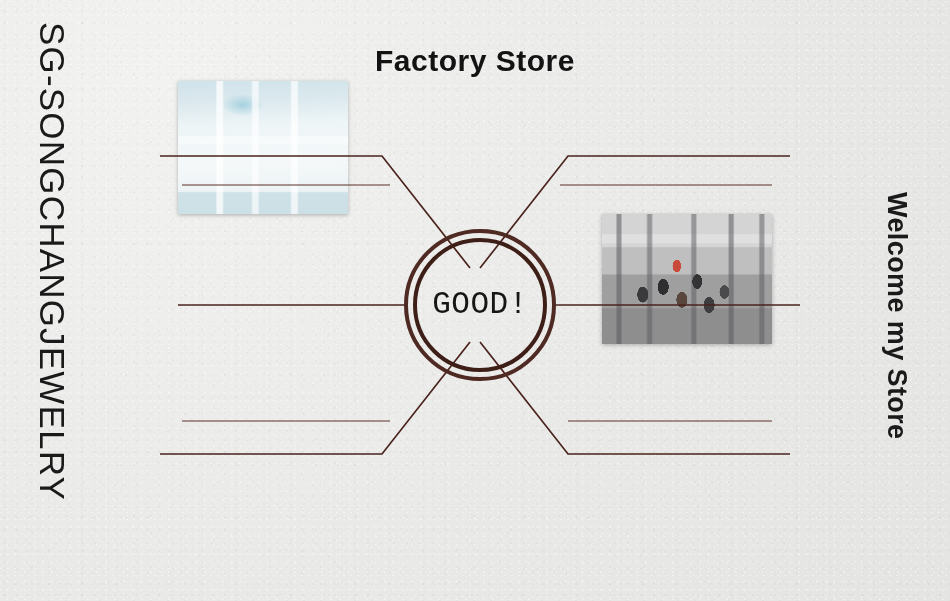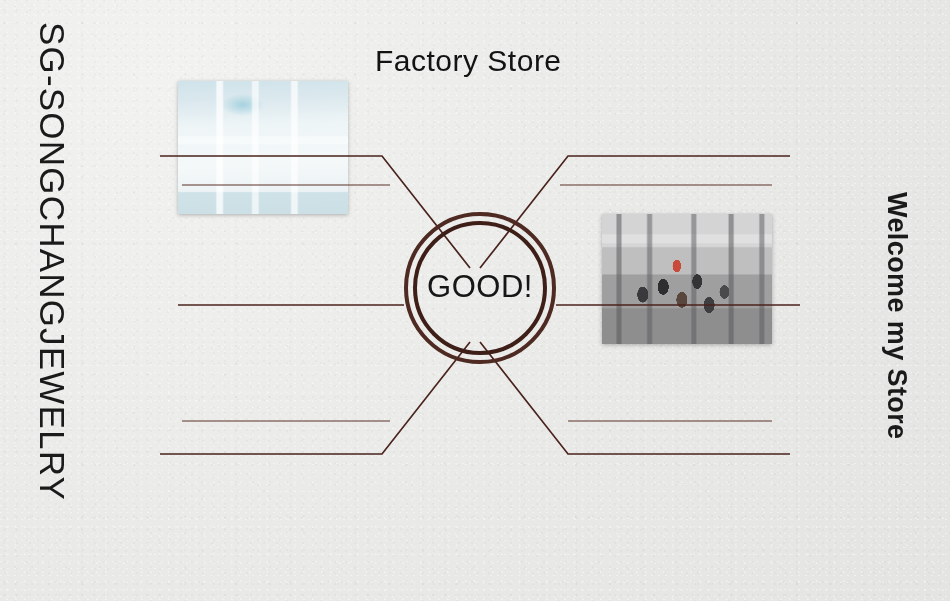--- a/index.html
+++ b/index.html
@@ -52,21 +52,21 @@
     font-size:27px;
     font-weight:bold;
     letter-spacing:.4px;
   }
 
   
   #factory-title {
     position:absolute;
     left:375px; top:44px;
     font-size:30px;
-    font-weight:normal;
+    font-weight:bold;
     color:#131313;
     letter-spacing:.5px;
   }
 
   
   .photo {
     position:absolute;
     background:#d8d8d8;
     box-shadow:0 1px 4px rgba(0,0,0,.28);
     overflow:hidden;
@@ -112,22 +112,22 @@
         transparent 56% 74%, rgba(90,90,95,.55) 75% 77%, transparent 78% 92%, rgba(90,90,95,.5) 93% 95%, transparent 96%),
       linear-gradient(0deg, transparent 0 74%, rgba(235,235,235,.5) 75% 84%, transparent 85%);
   }
 
   
   #connectors { position:absolute; left:0; top:0; width:950px; height:601px; }
 
   
   #center-circle {
     position:absolute;
-    left:404px; top:212px;
-    width:152px; height:152px;
+    left:404px; top:229px;
+    width:152px; height:152px;font-family:Liberation Mono, monospace;
   }
   #center-circle .ring-outer,
   #center-circle .ring-inner {
     position:absolute; border-radius:50%;
   }
   #center-circle .ring-outer {
     inset:0;
     border:4px solid #4e2a22;
   }
   #center-circle .ring-inner {

